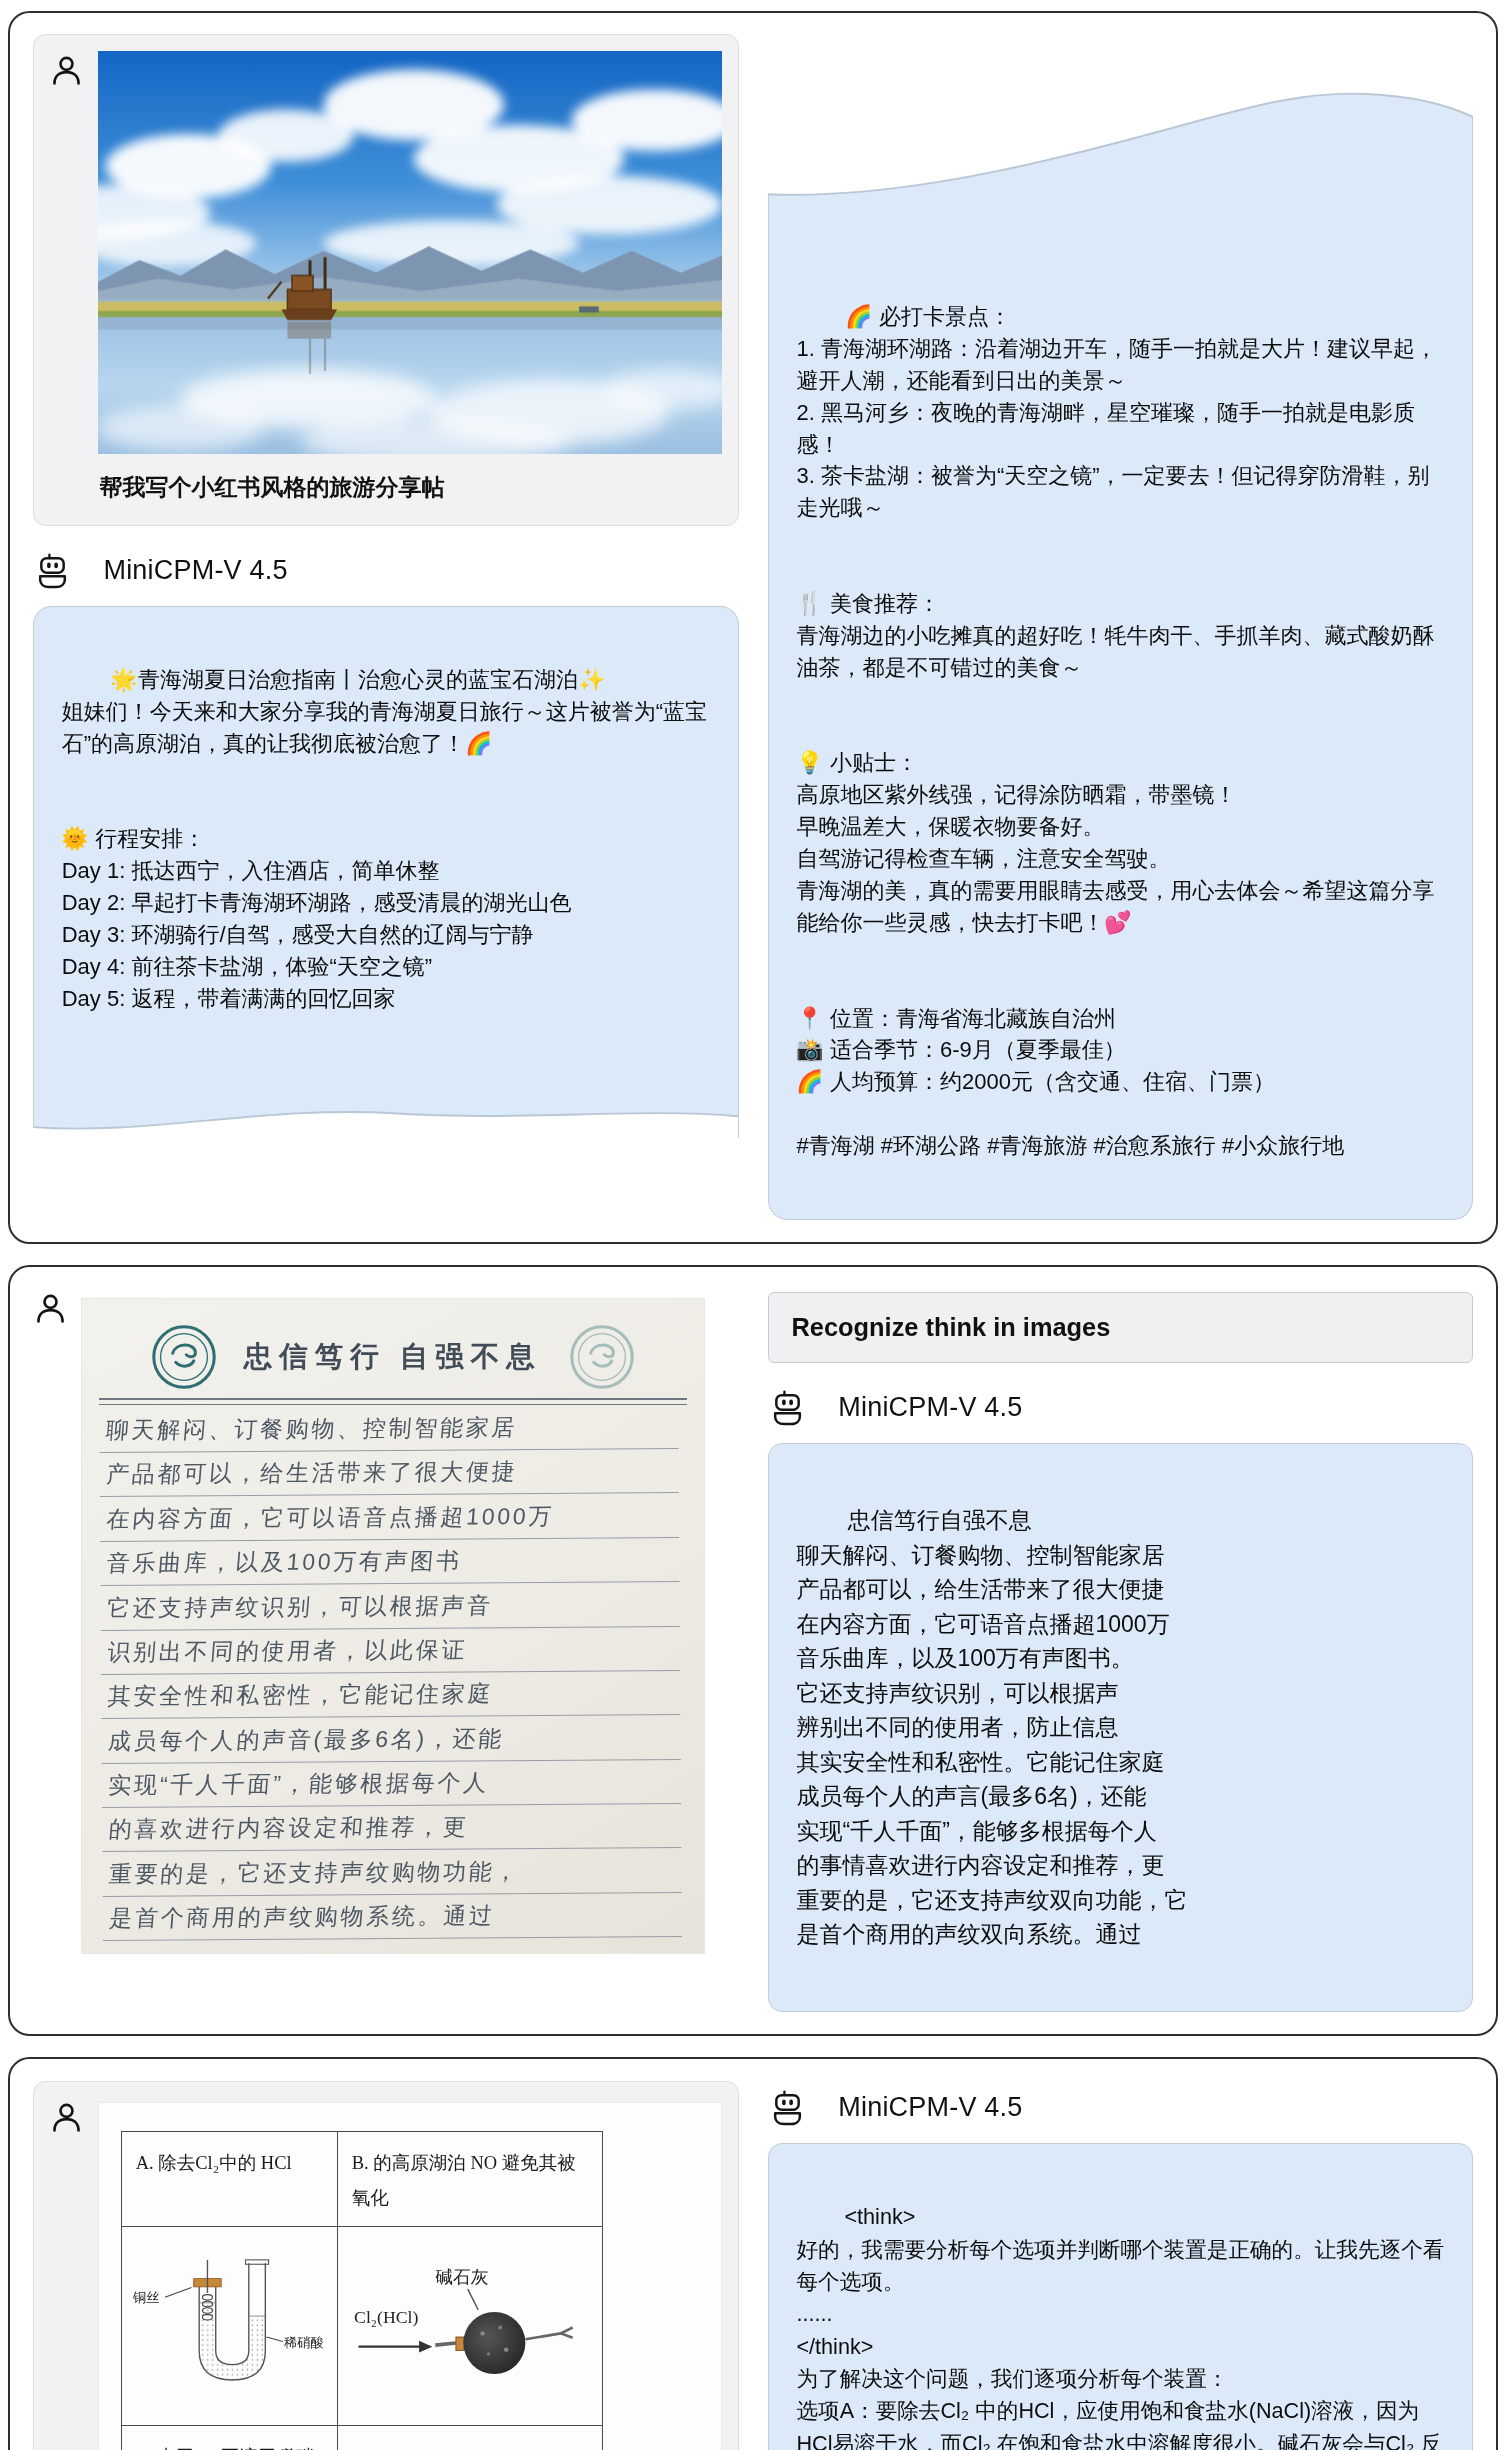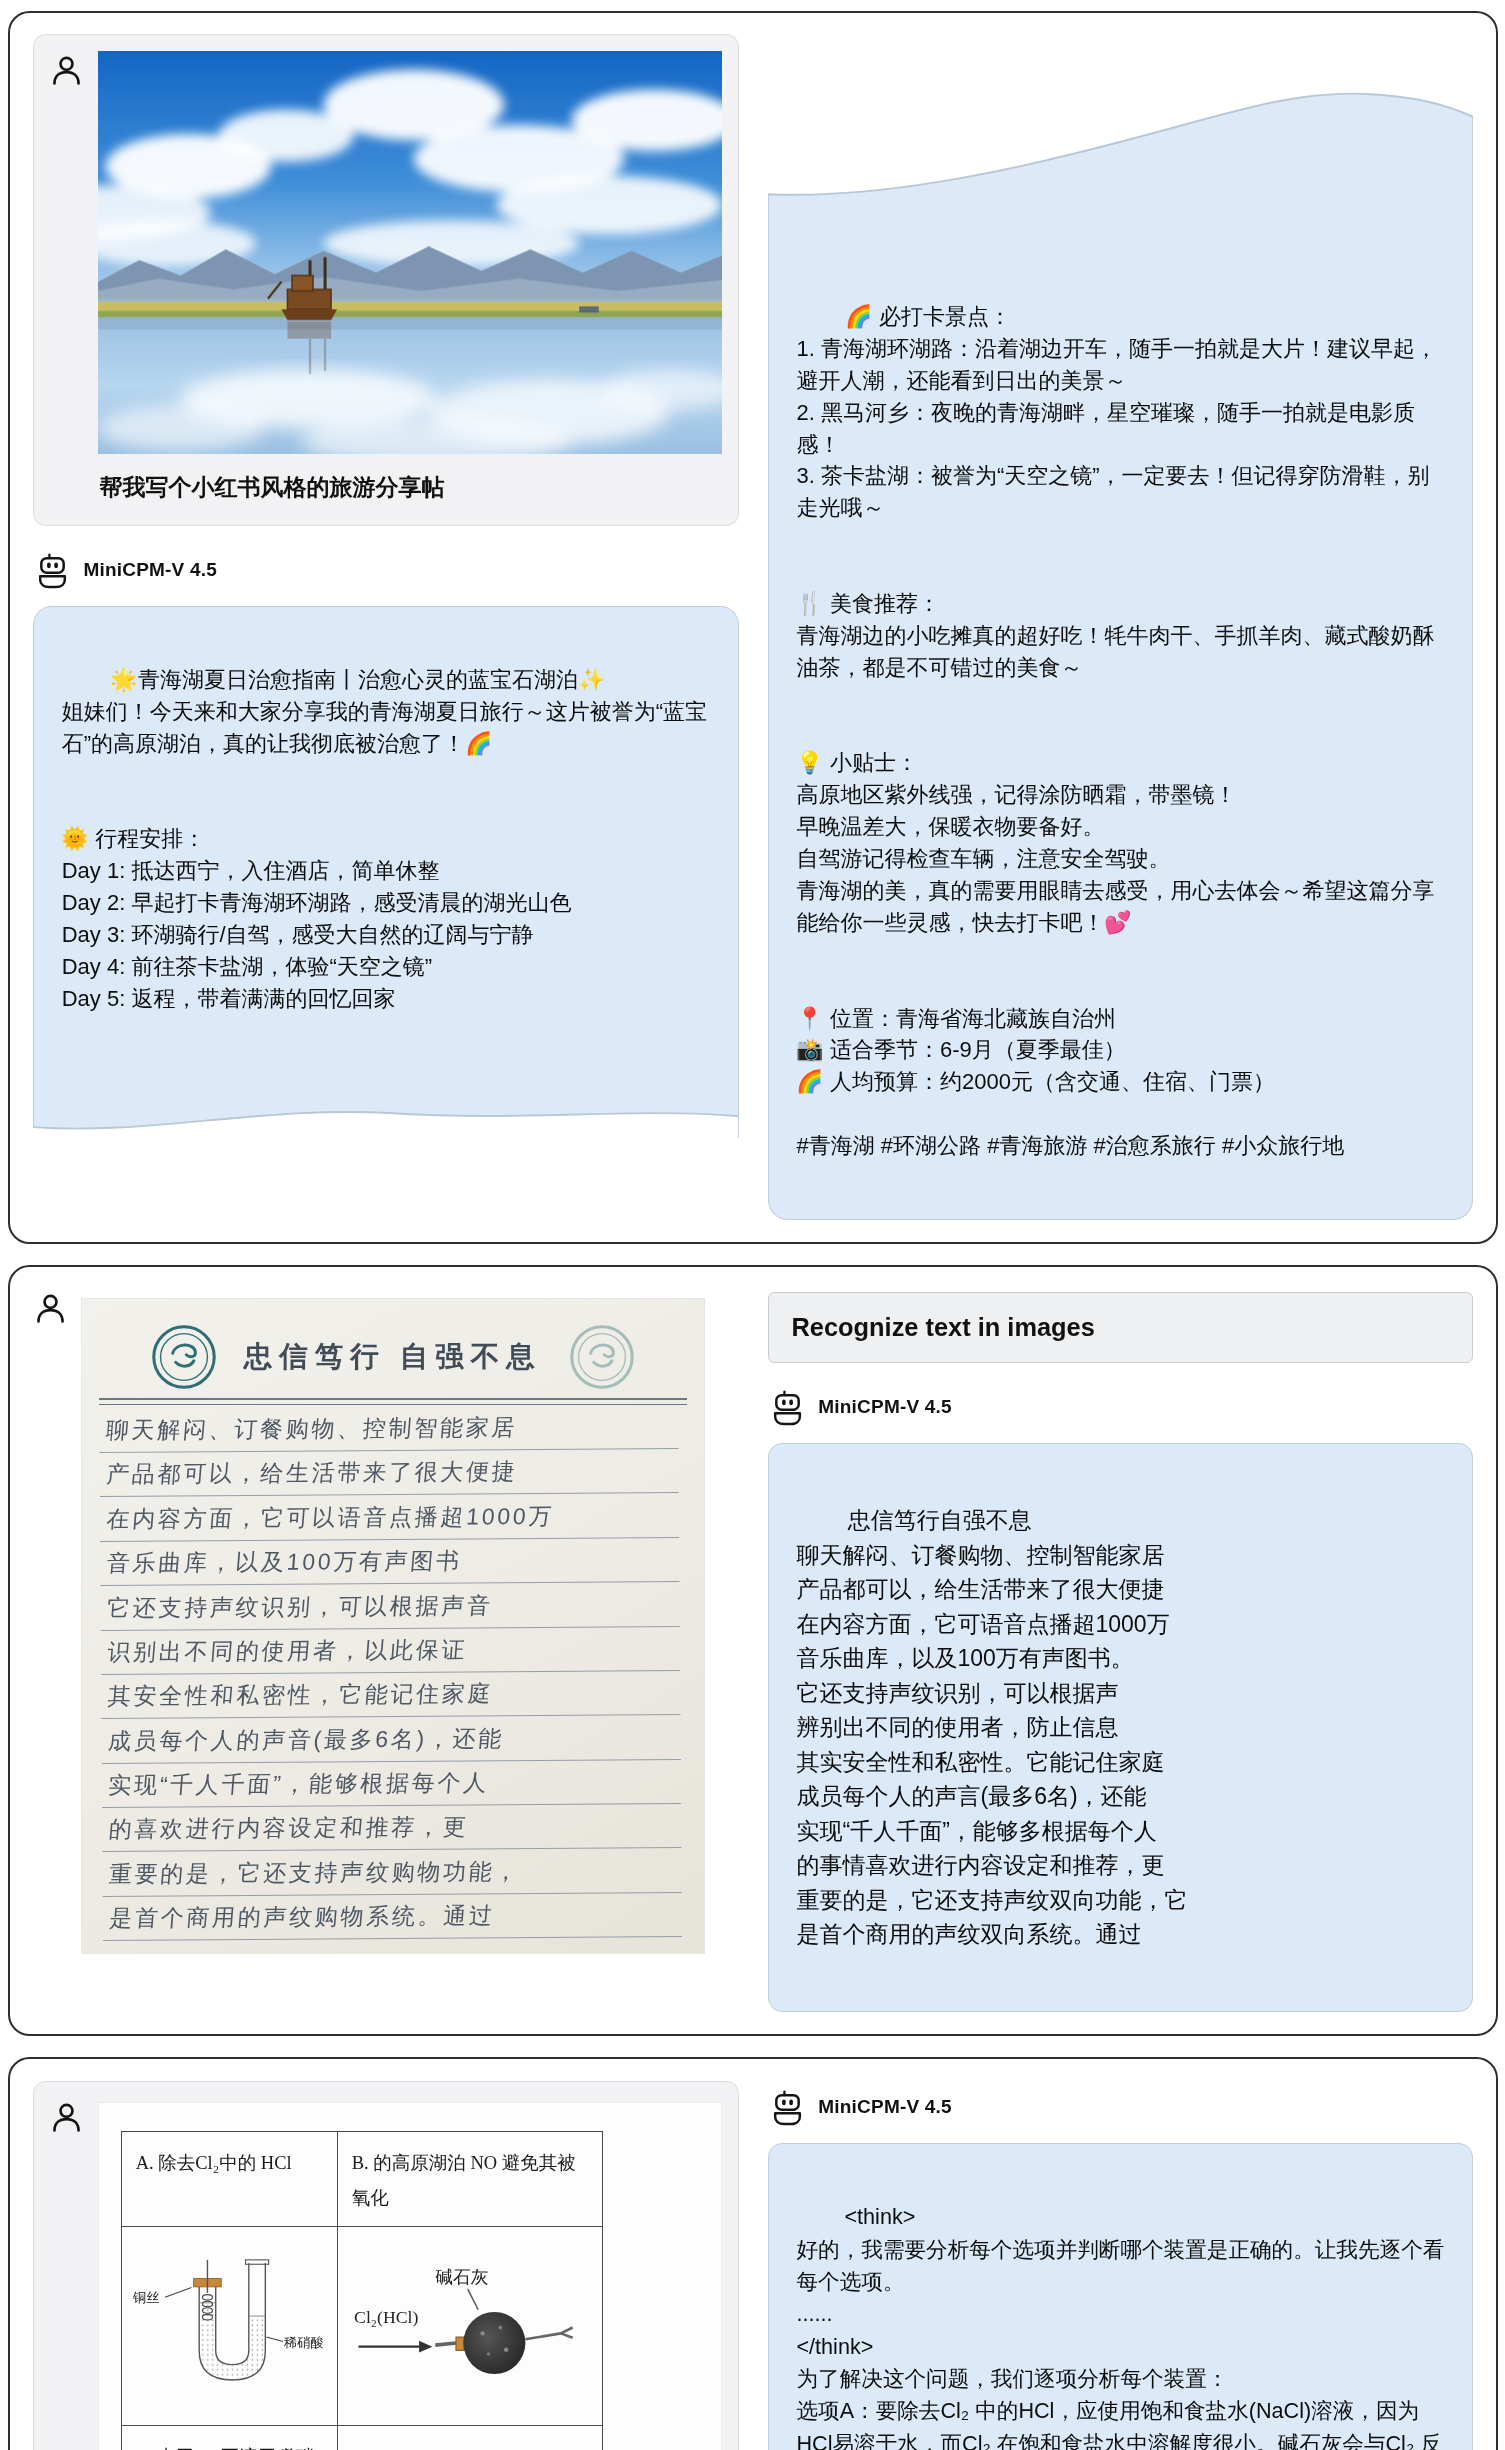--- a/index.html
+++ b/index.html
@@ -9,21 +9,21 @@
 
   
   .user-card{background:#f2f2f4;border:0.8px solid #dcdce1;border-radius:12.3px;padding:15.4px;display:grid;grid-template-columns:49px 1fr;}
   .avatar{padding-top:3.1px;}
   .avatar svg{width:35px;height:35px;display:block;}
   .user-query{grid-column:2;font-size:23px;font-weight:700;margin:18.5px 0 6.2px 1.5px;}
 
   
   .bot-header{display:flex;align-items:center;gap:12.3px;margin:26px 0 17px 1.5px;}
   .bot-header svg{width:37px;height:37px;}
-  .bot-header .name{font-size:19px;font-weight:700;letter-spacing:0.2px;}
+  .bot-header .name{font-size:27px;font-weight:400;letter-spacing:0.2px;margin-left:20px;}
   .p2 .bot-header,.p3 .bot-header{margin-top:7.7px;}
 
   
   .bubble{background:#dbe9f8;border:0.8px solid #c3cdd8;border-radius:14px;padding:25px 28px;
           font-size:22px;line-height:1.45;white-space:pre-wrap;position:relative;color:#0d0d0d;}
   .bubble.wave-bottom{border-radius:18.5px 18.5px 0 0;border-bottom:none;padding-bottom:60px;}
   .wave-b{position:absolute;left:-0.8px;right:-0.8px;bottom:-2.3px;height:54px;width:calc(100% + 1.5px);display:block;}
   .bubble.wave-top{border-radius:0 0 20px 20px;border-top:none;padding-top:192px;margin-top:10.8px;min-height:808px;box-sizing:border-box;}
   .wave-t{position:absolute;left:-0.8px;right:-0.8px;top:-2.3px;height:162px;width:calc(100% + 1.5px);display:block;}
   .p2 .bubble{font-size:23px;line-height:1.5;}
@@ -233,21 +233,21 @@
           <div class="hw-line">实现“千人千面”，能够根据每个人</div>
           <div class="hw-line">的喜欢进行内容设定和推荐，更</div>
           <div class="hw-line">重要的是，它还支持声纹购物功能，</div>
           <div class="hw-line">是首个商用的声纹购物系统。通过</div>
         </div>
       </div>
     </div>
 
     <div>
       <div class="prompt-box">
-        <span>Recognize text in images</span>
+        <span>Recognize think in images</span>
       </div>
       <div class="bot-header">
         <svg viewBox="0 0 48 48">
           <line x1="20" y1="3.5" x2="20" y2="8" stroke="#141414" stroke-width="3" stroke-linecap="round"></line>
           <rect x="9.5" y="8" width="29" height="19" rx="7" fill="none" stroke="#141414" stroke-width="3.2"></rect>
           <rect x="17" y="13.5" width="4.6" height="7.5" rx="2.3" fill="#141414"></rect>
           <rect x="26.4" y="13.5" width="4.6" height="7.5" rx="2.3" fill="#141414"></rect>
           <path d="M8 31.5 H40 V36 C40 42 35.5 45.5 28.5 45.5 H19.5 C12.5 45.5 8 42 8 36 Z" fill="none" stroke="#141414" stroke-width="3.2" stroke-linejoin="round"></path>
         </svg>
         <span class="name">MiniCPM-V 4.5</span>

